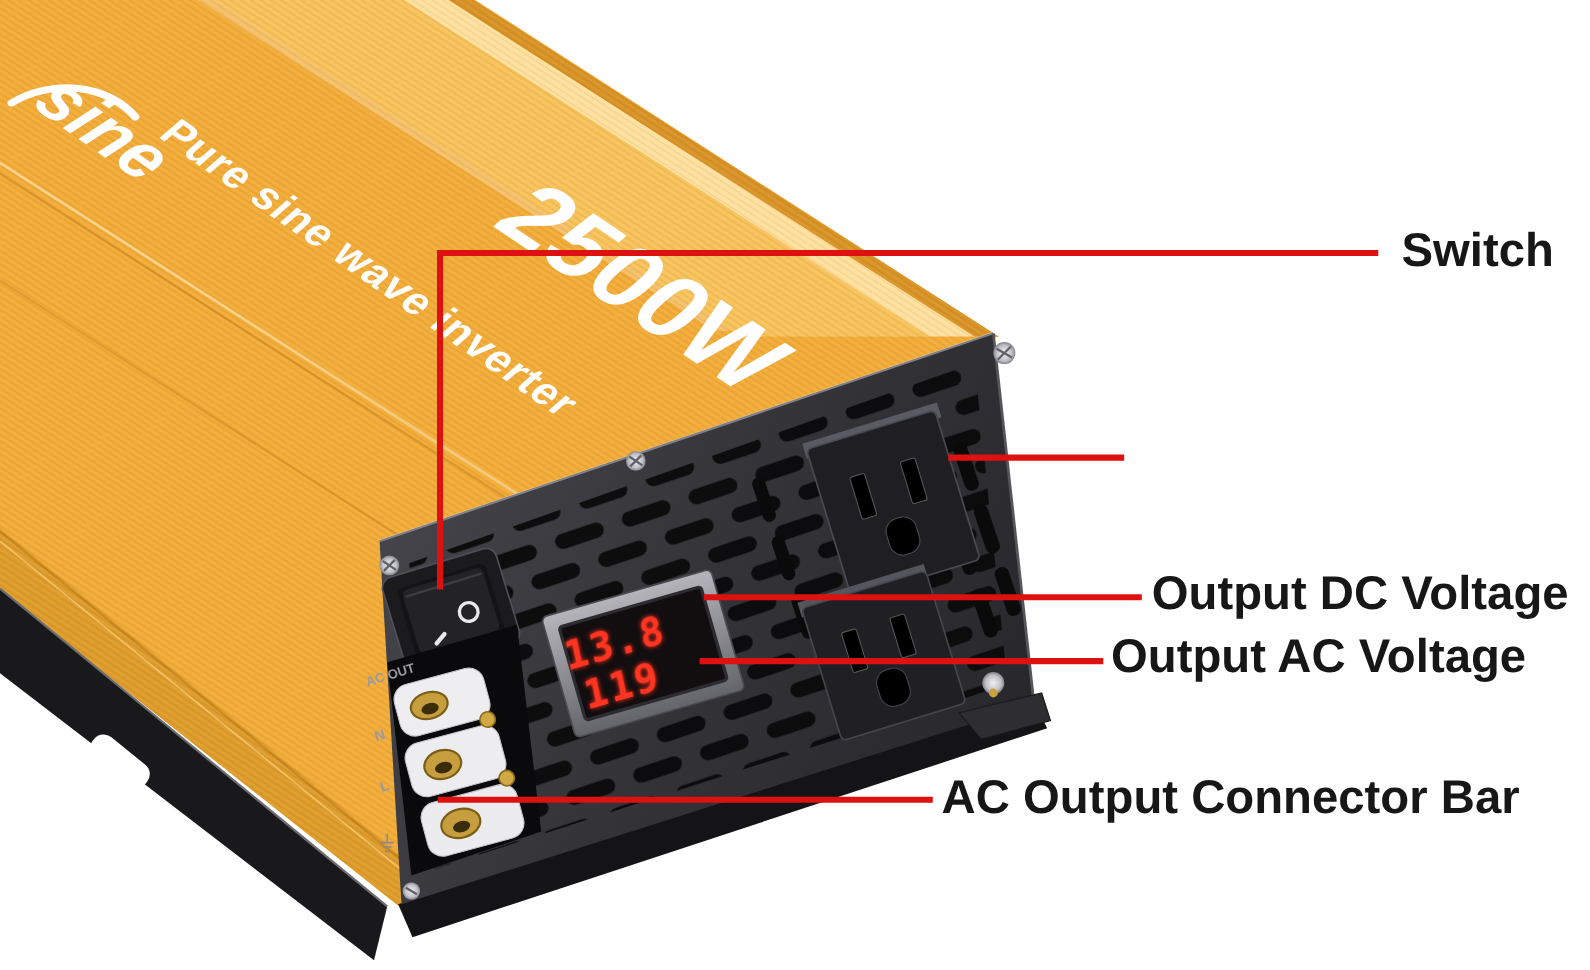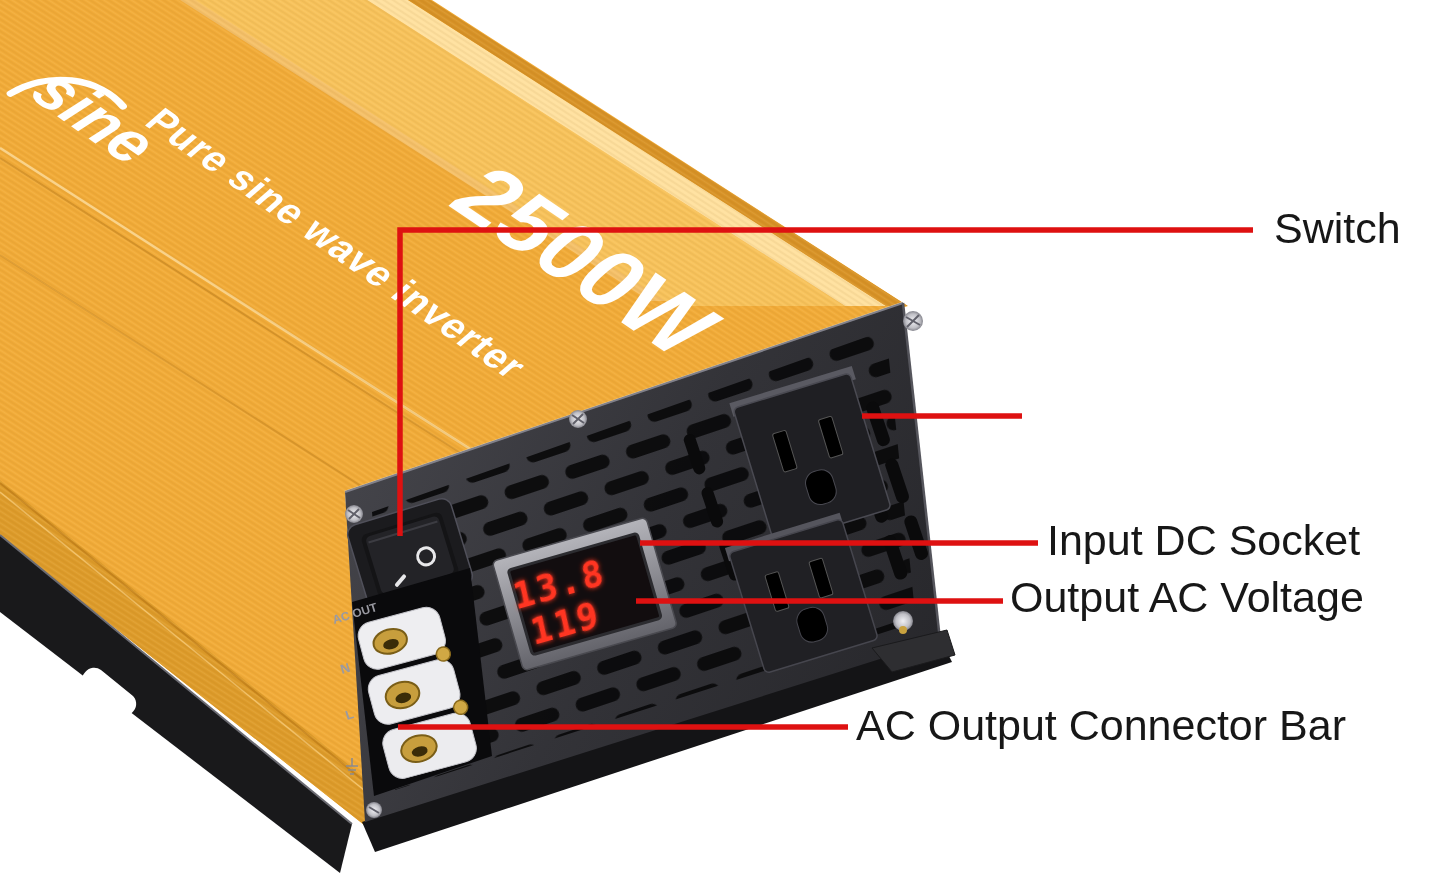--- a/index.html
+++ b/index.html
@@ -4,21 +4,21 @@
 <style>
   html,body{margin:0;padding:0;background:#ffffff;}
   #stage{
     position:relative;width:1445px;height:882px;background:#ffffff;
     overflow:hidden;font-family:"Liberation Sans",sans-serif;
   }
   #scene{position:absolute;left:0;top:0;}
   .label{
     position:absolute;transform:translateY(-52%);
     font-family:"Liberation Sans",sans-serif;
-    font-weight:400;font-size:43px;color:#171717;
+    font-weight:700;font-size:43px;color:#171717;
     white-space:nowrap;letter-spacing:0px;line-height:1;text-align:center;
   }
   .gold-text{font-family:"Liberation Sans",sans-serif;font-weight:700;fill:#ffffff;}
   .panel-mark{font-family:"Liberation Sans",sans-serif;font-weight:700;fill:#9a9aa2;}
   .digits{font-family:"DejaVu Sans Mono",monospace;font-weight:700;fill:#ff3520;letter-spacing:2px;}
 </style>
 </head>
 <body>
 
 <div id="stage">
@@ -217,17 +217,17 @@
   <g stroke="#de1111" stroke-width="5.5" fill="none">
     <polyline points="1253,230 400,230 400,536"></polyline>
     <line x1="862" y1="416" x2="1022" y2="416"></line>
     <line x1="640" y1="543" x2="1038" y2="543"></line>
     <line x1="636" y1="601" x2="1003" y2="601"></line>
     <line x1="398" y1="727" x2="848" y2="727"></line>
   </g>
 </svg>
 
 <div class="label" style="left:1274px;top:229px;">Switch</div>
-<div class="label" style="left:1047px;top:541px;">Input DC Socket</div>
+<div class="label" style="left:1047px;top:541px;">Output DC Voltage</div>
 <div class="label" style="left:1010px;top:598px;">Output AC Voltage</div>
 <div class="label" style="left:856px;top:726px;">AC Output Connector Bar</div>
 
 </div>
 
 </body></html>

